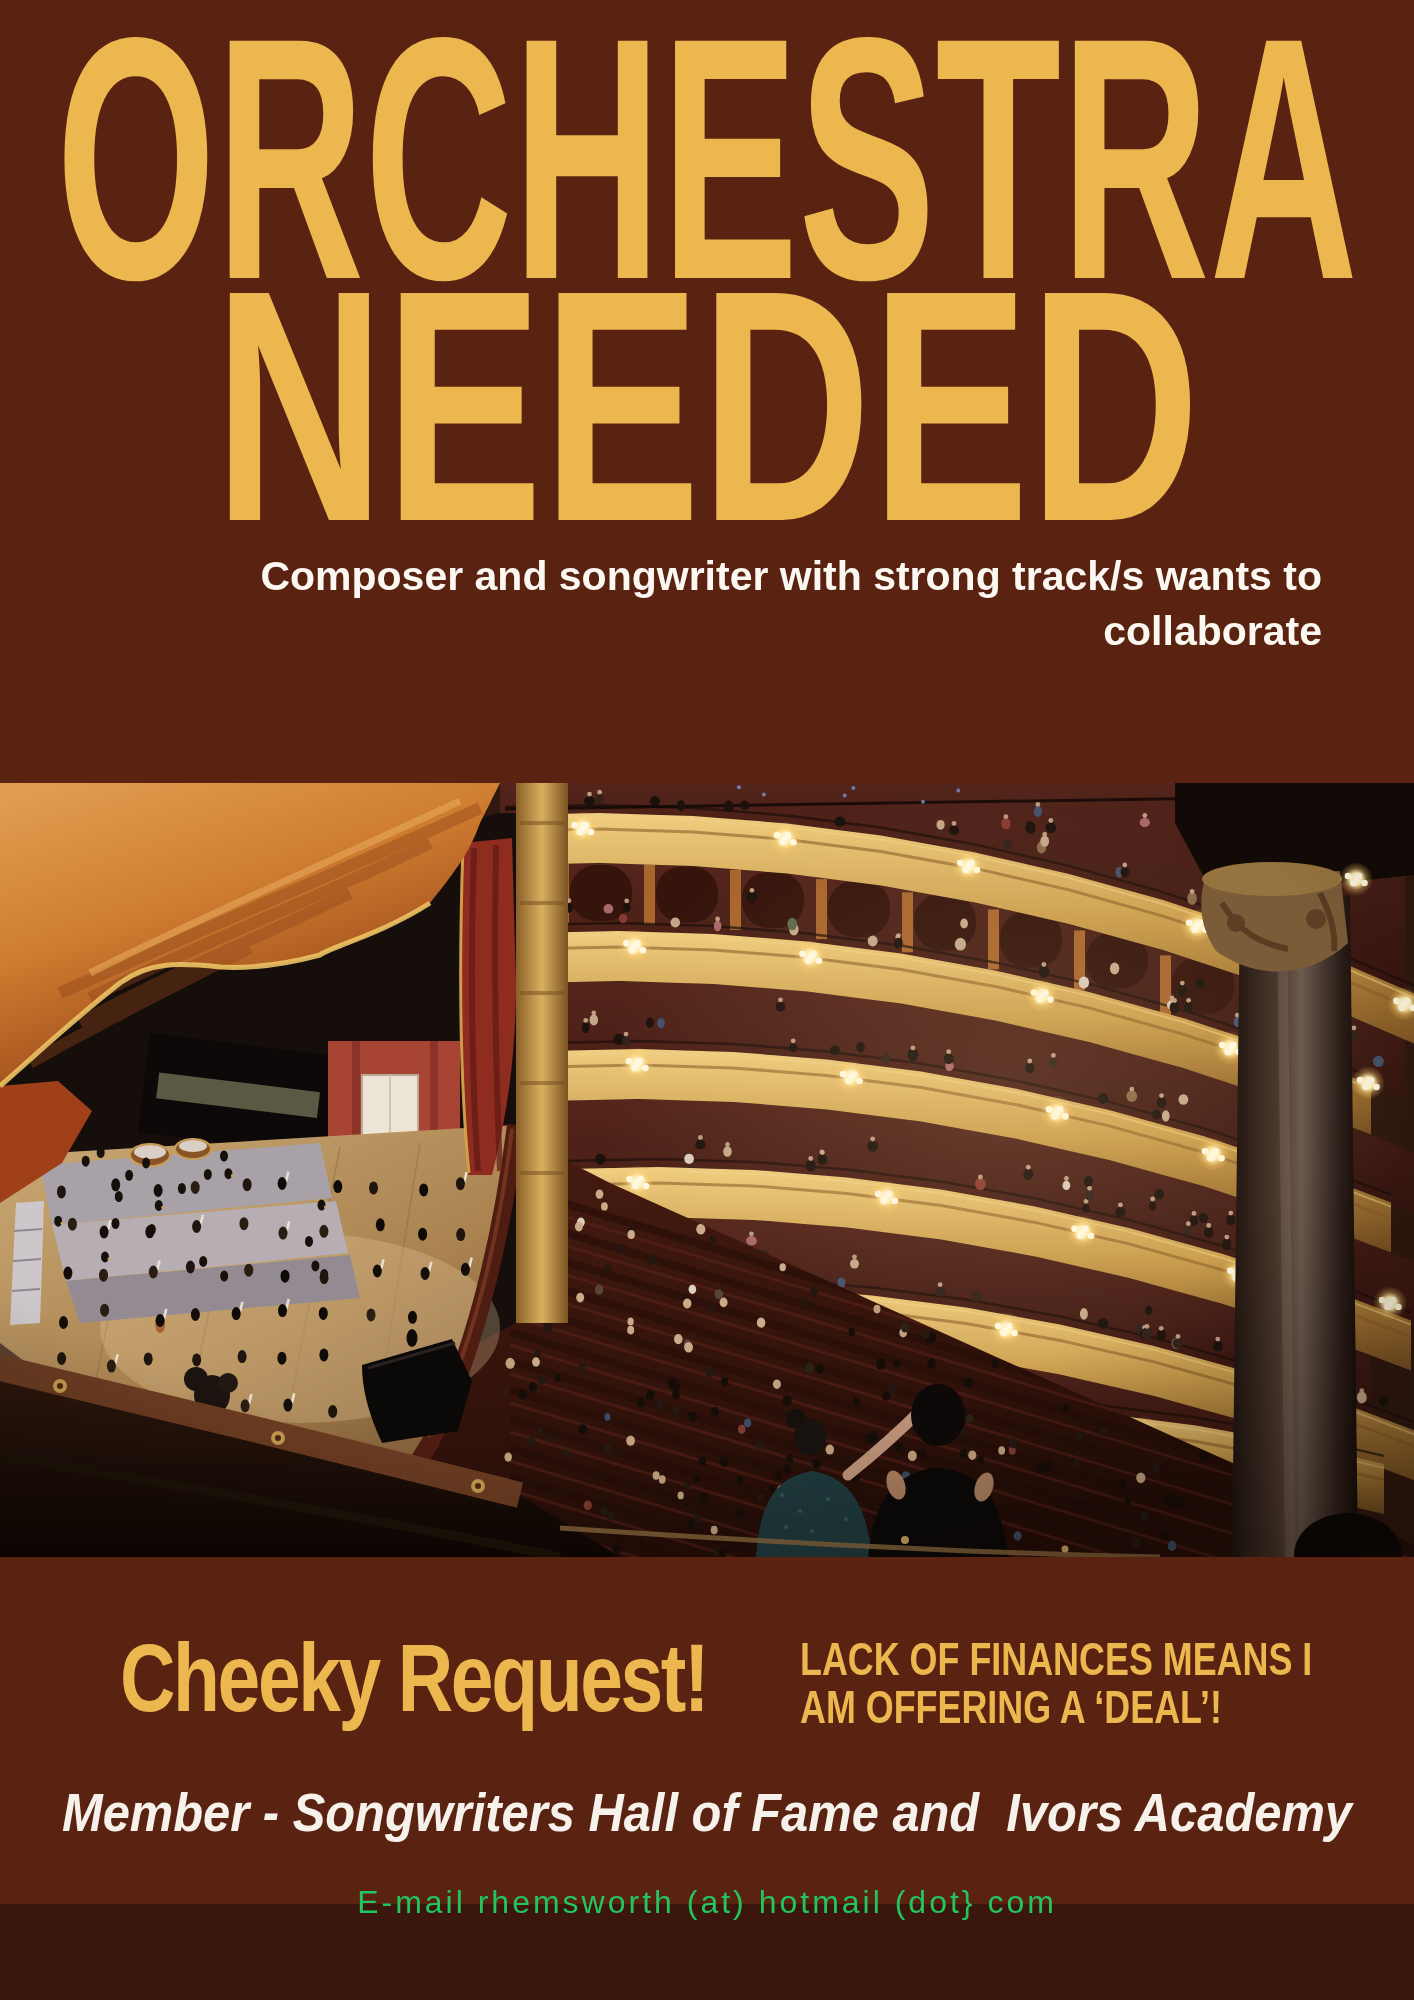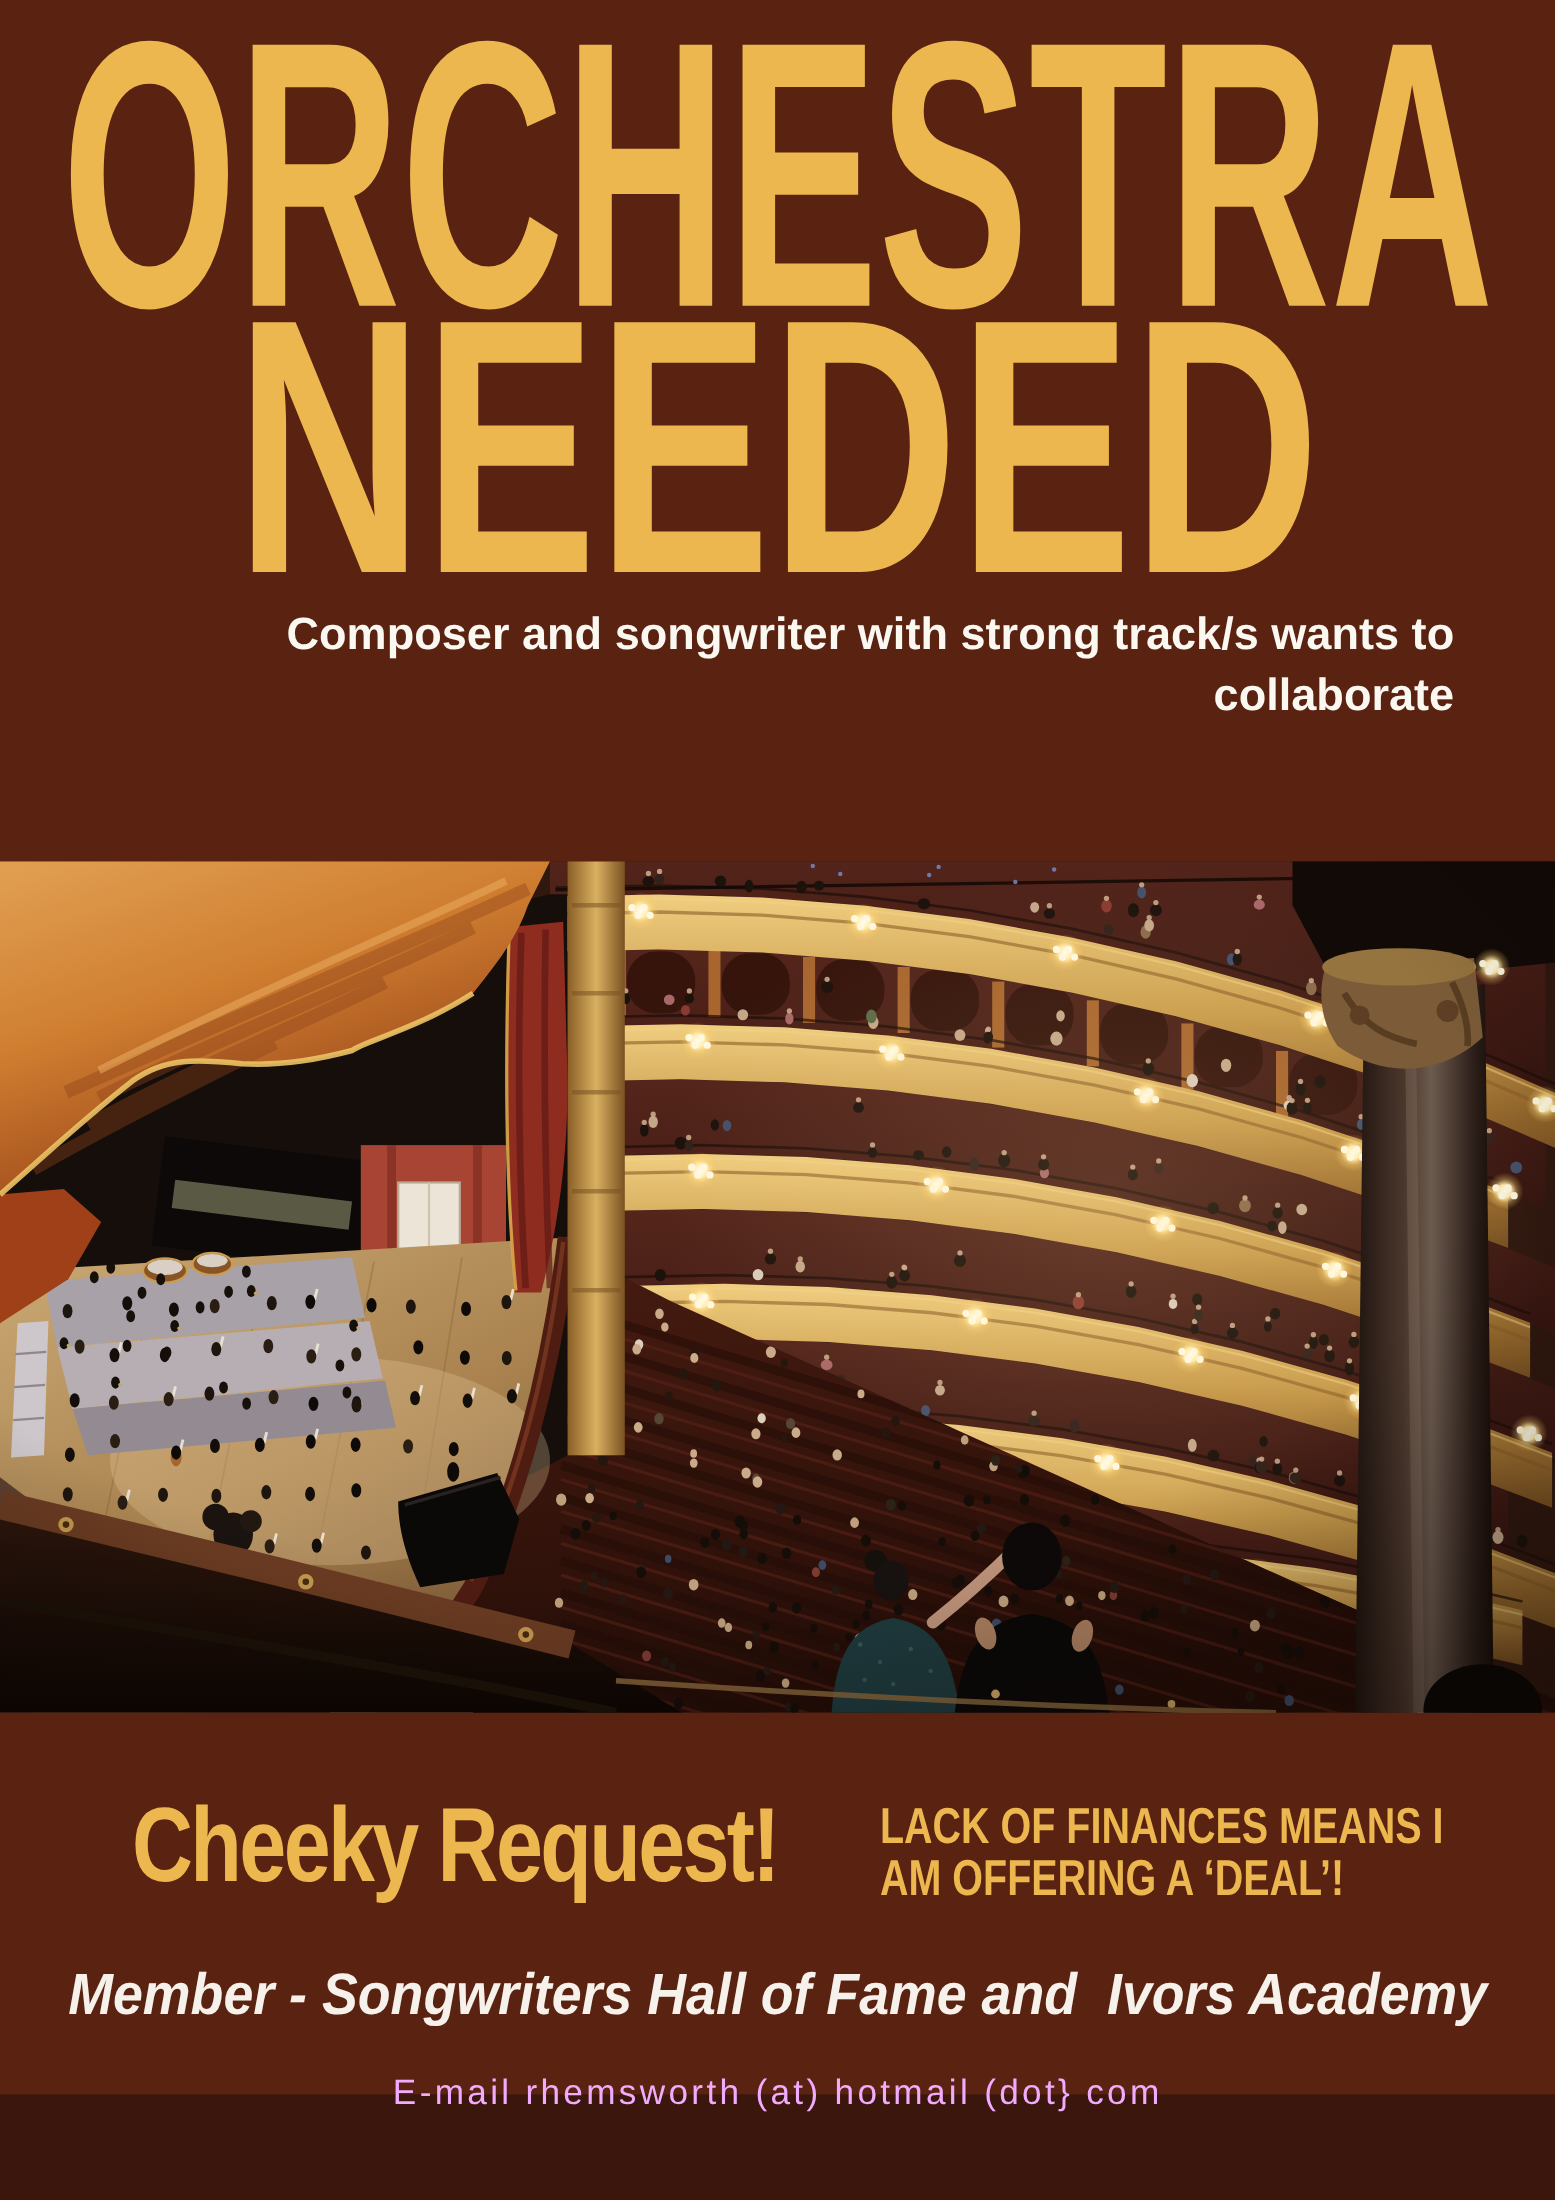--- a/index.html
+++ b/index.html
@@ -10,21 +10,21 @@
   .title-svg{left:0;top:0;width:1414px;height:545px;}
   .subtitle{left:92px;top:549px;width:1230px;text-align:right;color:#fbf7f1;
             font-size:41px;line-height:55px;font-weight:bold;}
   .photo-svg{left:0;top:783px;width:1414px;height:774px;display:block;}
   .cheeky{left:120px;top:1630px;font-size:96px;line-height:96px;font-weight:bold;
           color:#ecb74e;letter-spacing:-3px;transform:scaleX(.8);transform-origin:left top;
           white-space:nowrap;}
   .deal{left:800px;top:1635px;font-size:46px;line-height:48px;font-weight:bold;
         color:#ecb74e;transform:scaleX(.78);transform-origin:left top;white-space:nowrap;}
   .member-svg{left:0;top:1774px;width:1414px;height:84px;}
-  .email{left:0;top:1884px;width:1414px;text-align:center;color:#f0abfc;
+  .email{left:0;top:1884px;width:1414px;text-align:center;color:#22c55e;
          font-size:32px;letter-spacing:3px;white-space:nowrap;}
 </style>
 </head>
 <body>
 
 <div class="poster">
 
   <svg class="abs title-svg" viewBox="0 0 1414 545" role="img">
     <text x="707" y="278" text-anchor="middle" font-size="345" font-weight="bold" fill="#ecb74e" textLength="1302" lengthAdjust="spacingAndGlyphs">ORCHESTRA</text>
     <text x="707" y="520" text-anchor="middle" font-size="330" font-weight="bold" fill="#ecb74e" textLength="986" lengthAdjust="spacingAndGlyphs">NEEDED</text>

